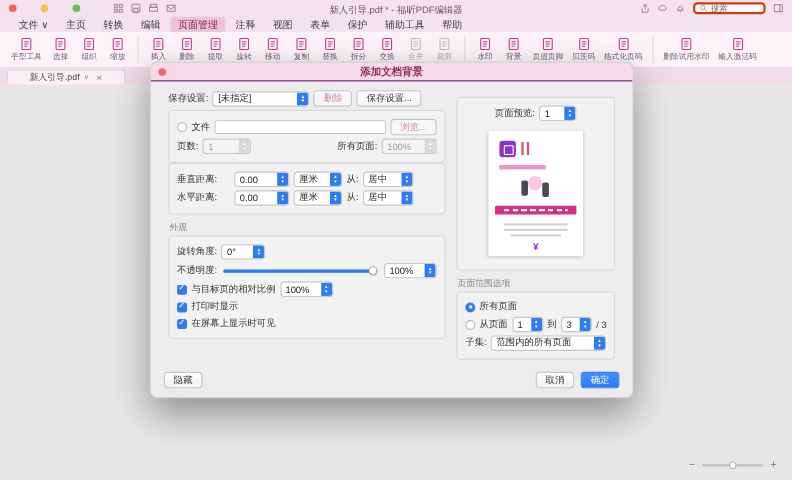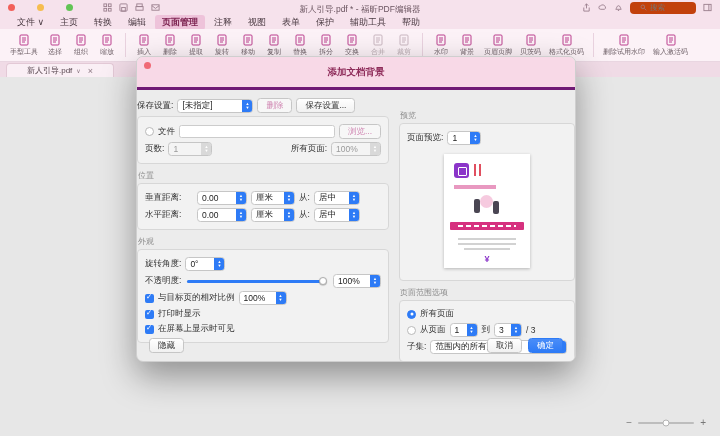--- a/index.html
+++ b/index.html
@@ -7,28 +7,28 @@
   body{position:relative;font-family:"Liberation Sans","DejaVu Sans",sans-serif;background:#e7e7e7;overflow:hidden;}
 
   
   #titlebar{position:absolute;top:0;left:0;right:0;height:15px;background:#f6e2ec;display:flex;align-items:center;padding:0 8px;gap:22px;z-index:5;}
   .light{width:7px;height:7px;border-radius:50%;flex:none;}
   .light.red{background:#f2605a}.light.yellow{background:#f6bd4f}.light.green{background:#62c455}
   .tb-icons{display:flex;gap:7px;margin-left:8px;color:#9a7f8d;}
   .tb-icons svg,#tb-right svg{width:9px;height:9px;display:block;stroke:#9a7f8d;fill:none;stroke-width:1;}
   #tb-title{position:absolute;left:50%;transform:translateX(-50%);top:3.5px;font-size:8.5px;color:#6b5560;white-space:nowrap;}
   #tb-right{margin-left:auto;display:flex;align-items:center;gap:7px;}
-  .searchbox{display:flex;align-items:center;gap:3px;background:#fdf6fa;border:6px solid #c2410c;border-radius:4px;height:11px;padding:0 4px;width:66px;}
+  .searchbox{display:flex;align-items:center;gap:3px;background:#fdf6fa;border:2px solid #c2410c;border-radius:4px;height:11px;padding:0 4px;width:66px;}
   .searchbox input{border:none;background:transparent;font-size:7.5px;width:100%;outline:none;color:#7a6470;}
   .searchbox svg{width:7px;height:7px;}
 
   
   #menubar{position:absolute;top:15px;left:0;right:0;height:14px;background:#f6e2ec;display:flex;align-items:center;padding:0 10px;gap:2px;}
   .mitem{font-size:9px;color:#4a3a42;padding:1px 7px;border-radius:3px;white-space:nowrap;}
-  .mitem.active{background:#eec3da;color:#7c2250;font-weight:bold;}
+  .mitem.active{background:#eec3da;color:#7c2250;font-weight:normal;}
 
   
   #ribbon{position:absolute;top:29px;left:0;right:0;height:33px;background:#fcf2f7;border-bottom:1px solid #e9d6e1;display:flex;align-items:center;padding:0 6px;overflow:hidden;}
   .ribitem{display:flex;flex-direction:column;align-items:center;justify-content:center;gap:1px;padding:2px 4px;min-width:26px;color:#bb3f8e;}
   .ribitem svg{width:12px;height:12px;stroke:currentColor;fill:none;stroke-width:1;}
   .riblabel{font-size:7px;color:#6d5f66;white-space:nowrap;}
   .ribitem.disabled{color:#c9b6c0;}
   .ribitem.disabled .riblabel{color:#b7a8af;}
   .ribsep{width:1px;height:24px;background:#e9d2df;margin:0 5px;flex:none;}
 
@@ -39,24 +39,24 @@
   .tab .close{font-size:9px;color:#8d7a84;margin-left:3px;line-height:8px;}
 
   
   #content{position:absolute;top:77px;left:0;right:0;bottom:0;background:#e7e7e7;}
   #zoomctl{position:absolute;right:14px;bottom:8px;display:flex;align-items:center;gap:6px;color:#777;font-size:10px;z-index:3;}
   .ztrack{width:56px;height:2px;background:#bdbdbd;border-radius:1px;position:relative;}
   .zknob{position:absolute;left:50%;top:50%;transform:translate(-50%,-50%);width:7px;height:7px;border-radius:50%;background:#fdfdfd;border:1px solid #b3b3b3;}
 
   
   #dialog{position:absolute;left:136px;top:56px;width:440px;height:306px;background:#ececec;border:1px solid #cfcfcf;border-radius:7px;box-shadow:0 14px 34px rgba(0,0,0,.38);z-index:10;overflow:hidden;}
-  .dlg-header{height:33px;background:#f8d9e7;display:flex;align-items:center;justify-content:center;position:relative;border-bottom:3px solid #701a75;}
+  .dlg-header{height:17px;background:#f8d9e7;display:flex;align-items:center;justify-content:center;position:relative;border-bottom:1px solid #701a75;}
   .dlg-close{position:absolute;left:7px;top:5px;width:7px;height:7px;border-radius:50%;background:#f06a76;}
   .dlg-title{font-size:9.5px;font-weight:bold;color:#8e2c5a;}
-  .dlg-body{display:flex;gap:10px;padding:5px 0 0;height:calc(100% - 17px);}
+  .dlg-body{display:flex;gap:10px;padding:5px 16px 0;height:calc(100% - 17px);}
   .col-left{width:252px;flex:none;}
   .col-right{flex:1;padding-top:9px;min-width:0;}
   .row{display:flex;align-items:center;gap:4px;margin:3px 0;}
   .lbl{font-size:8.5px;color:#333;white-space:nowrap;}
   .sec-title{font-size:8px;color:#8a8a8a;margin:6px 0 2px 1px;}
   .gbox{background:#f2f2f2;border:1px solid #d7d7d7;border-radius:4px;padding:4px 7px;}
   .flexspace{flex:1;}
 
   .stepper,.combo{display:inline-flex;align-items:center;height:14px;background:#fff;border:1px solid #c6c6c6;border-radius:3.5px;font-size:8.5px;color:#222;overflow:hidden;flex:none;}
   .stepper .val,.combo .val{padding:0 4px;flex:1;white-space:nowrap;overflow:hidden;}
@@ -370,21 +370,21 @@
 <div id="dialog">
   <div class="dlg-header">
     <span class="dlg-close"></span>
     <span class="dlg-title">添加文档背景</span>
   </div>
   <div class="dlg-body">
 
     <div class="col-left">
       <div class="row">
         <span class="lbl">保存设置:</span>
-        <span class="combo" style="width:76px">
+        <span class="combo" style="width:88px">
           <span class="val">[未指定]</span>
             <span class="cap"></span>
         </span>
         <button class="btn pinkdis">删除</button>
         <button class="btn">保存设置...</button>
       </div>
 
       <div class="gbox">
         <div class="row">
           <span class="radio"></span>
@@ -400,21 +400,20 @@
           </span>
           <span class="flexspace"></span>
           <span class="lbl">所有页面:</span>
           <span class="stepper disabled" style="width:50px">
             <span class="val">100%</span>
               <span class="cap"></span>
           </span>
         </div>
       </div>
 
-      <div class="sec-title">位置</div>
       <div class="gbox">
         <div class="row">
           <span class="lbl" style="width:48px">垂直距离:</span>
           <span class="stepper" style="width:50px">
             <span class="val">0.00</span>
               <span class="cap"></span>
           </span>
           <span class="combo" style="width:44px">
             <span class="val">厘米</span>
               <span class="cap"></span>
@@ -476,23 +475,22 @@
           <span class="lbl">打印时显示</span>
         </div>
         <div class="row">
           <span class="check"></span>
           <span class="lbl">在屏幕上显示时可见</span>
         </div>
       </div>
     </div>
 
     <div class="col-right">
-      <div class="sec-title">预览</div>
       <div class="gbox">
-        <div class="row" style="justify-content:flex-start">
+        <div class="row" style="justify-content:center">
           <span class="lbl">页面预览:</span>
           <span class="stepper" style="width:34px">
             <span class="val">1</span>
               <span class="cap"></span>
           </span>
         </div>
         <div class="thumb-wrap">
           <div class="page-thumb">
             <span class="pt-logo"></span>
             <span class="pt-v1"></span>

